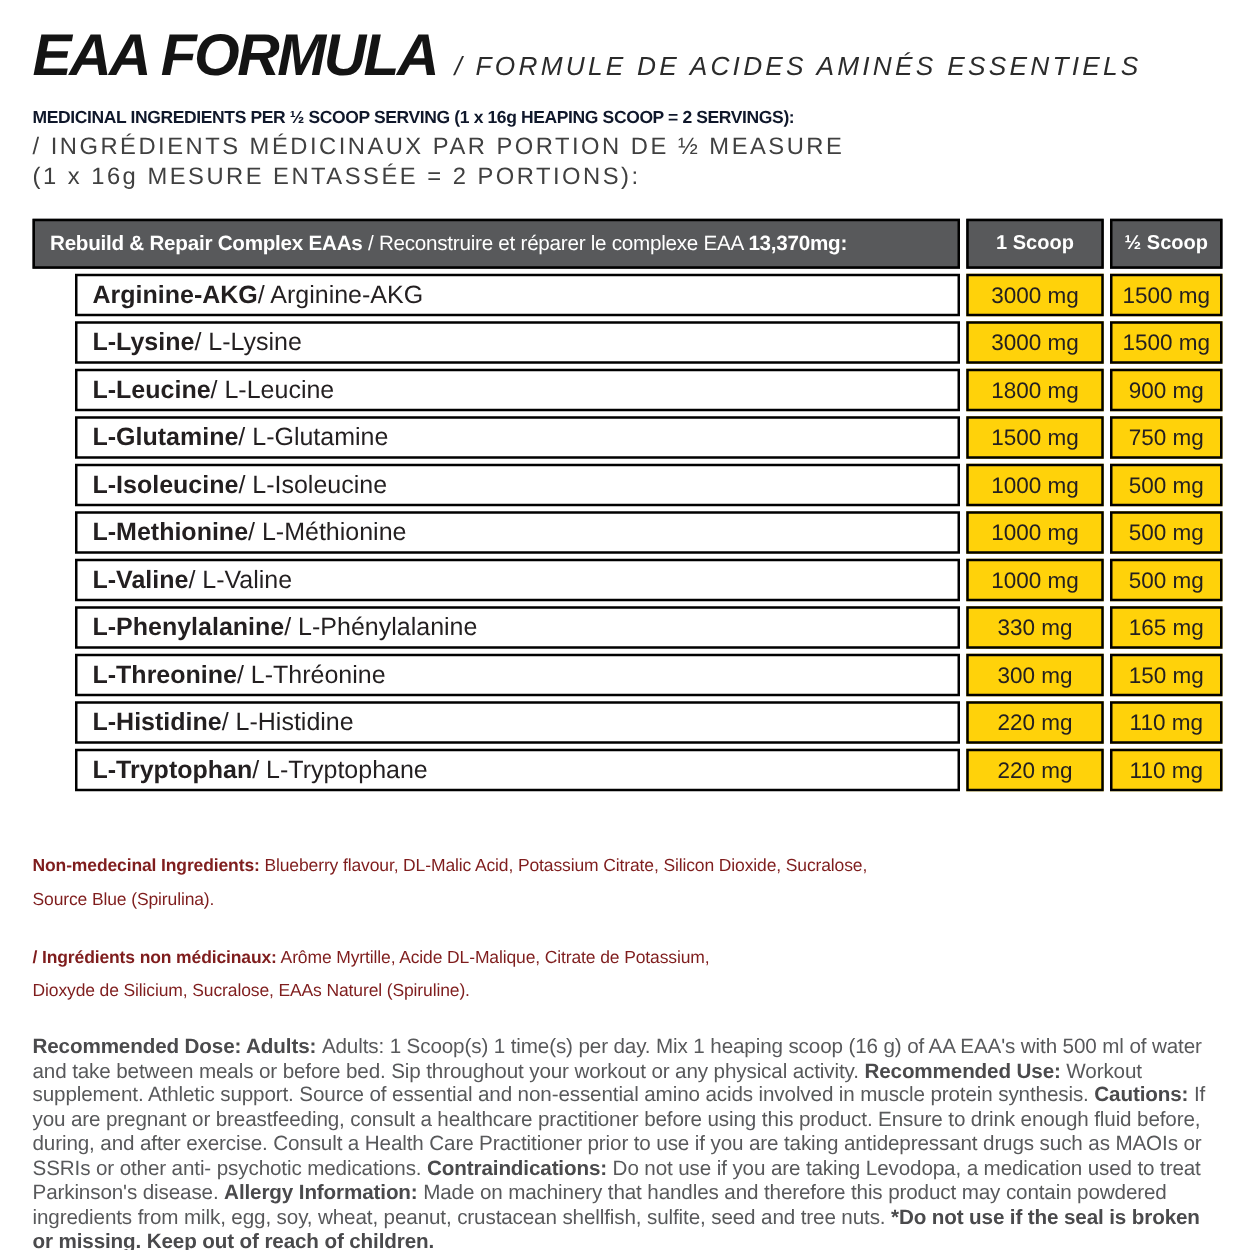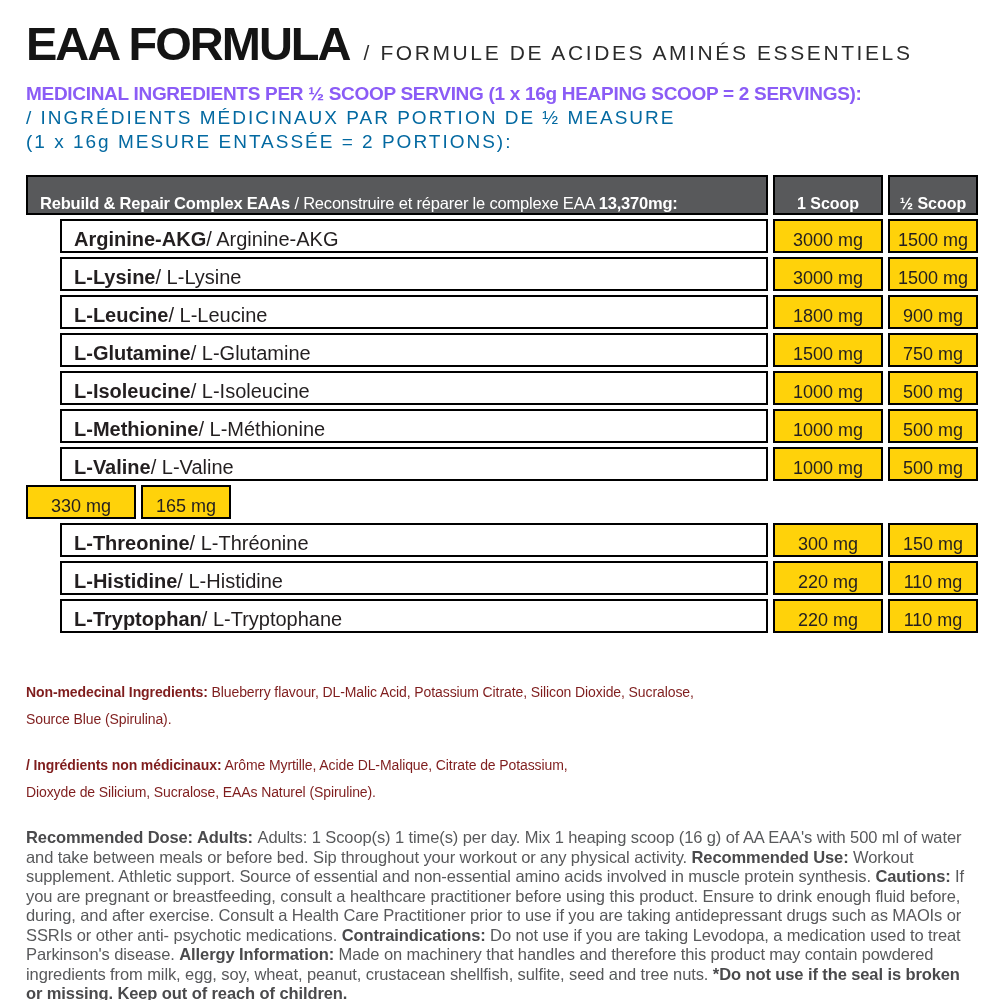--- a/index.html
+++ b/index.html
@@ -6,40 +6,40 @@
   html, body { background: #ffffff; }
   body { font-family: "Liberation Sans", "DejaVu Sans", sans-serif; color: #231f20; }
   .page {
     position: relative;
     width: 1000px; height: 1000px;
     background: #fff;
     padding: 18px 22px 0 26px;
     overflow: hidden;
   }
   
-  .title-row { display: flex; align-items: baseline; gap: 14px; margin-top: 2px; }
+  .title-row { display: flex; align-items: baseline; gap: 14px; margin-top: 2px; font-style: italic; }
   .title {
     font-weight: bold; font-size: 47px; letter-spacing: -2px;
     color: #141414; line-height: 1;
   }
   .subtitle {
     font-size: 21px; letter-spacing: 2.6px; color: #2b2b2b; line-height: 1;
   }
   .serving-head { margin-top: 15px; }
   .sh-en {
-    font-weight: bold; font-size: 19px; letter-spacing: -0.3px;
-    color: #8b5cf6; line-height: 23px;
+    font-weight: bold; font-size: 14px; letter-spacing: -0.3px;
+    color: #0f172a; line-height: 23px;
   }
   .sh-fr {
-    font-size: 19px; letter-spacing: 2px; color: #0369a1; line-height: 23px; margin-top: 1px;
+    font-size: 19px; letter-spacing: 2px; color: #404040; line-height: 23px; margin-top: 1px;
   }
   
   .table { margin-top: 22px; width: 952px; }
   .row { display: flex; gap: 5px; margin-bottom: 4px; }
-  .cell { border: 2.5px solid #000; display: flex; align-items: flex-end; }
+  .cell { border: 2.5px solid #000; display: flex; align-items: center; }
   .cell.label { flex: 1; padding-left: 12px; background: #fff; }
   .cell.val { width: 110px; justify-content: center; background: var(--yellow, #FFD20A); }
   .cell.val:last-child { width: 90px; }
   .row.head .cell { background: var(--hdr-gray, #58595B); color: #fff; height: 40px; }
   .row.head .cell.label { font-size: 16.5px; letter-spacing: -0.2px; white-space: nowrap; }
   .row.head .cell.val { font-weight: bold; font-size: 16px; }
   .row.body .cell { height: 34px; }
   .row.body .cell.label { font-size: 20px; white-space: nowrap; margin-left: 34px; }
   .row.body .cell.val { font-size: 18px; color: #231f20; }
   .b { font-weight: bold; }
@@ -131,20 +131,24 @@
         </div>
         <div class="row body">
           <div class="cell label">
             <span class="b">L-Valine</span>
             <span> / L-Valine</span>
           </div>
           <div class="cell val">1000 mg</div>
           <div class="cell val">500 mg</div>
         </div>
         <div class="row body">
+          <div class="cell label">
+            <span class="b">L-Phenylalanine</span>
+            <span> / L-Phénylalanine</span>
+          </div>
           <div class="cell val">330 mg</div>
           <div class="cell val">165 mg</div>
         </div>
         <div class="row body">
           <div class="cell label">
             <span class="b">L-Threonine</span>
             <span> / L-Thréonine</span>
           </div>
           <div class="cell val">300 mg</div>
           <div class="cell val">150 mg</div>

